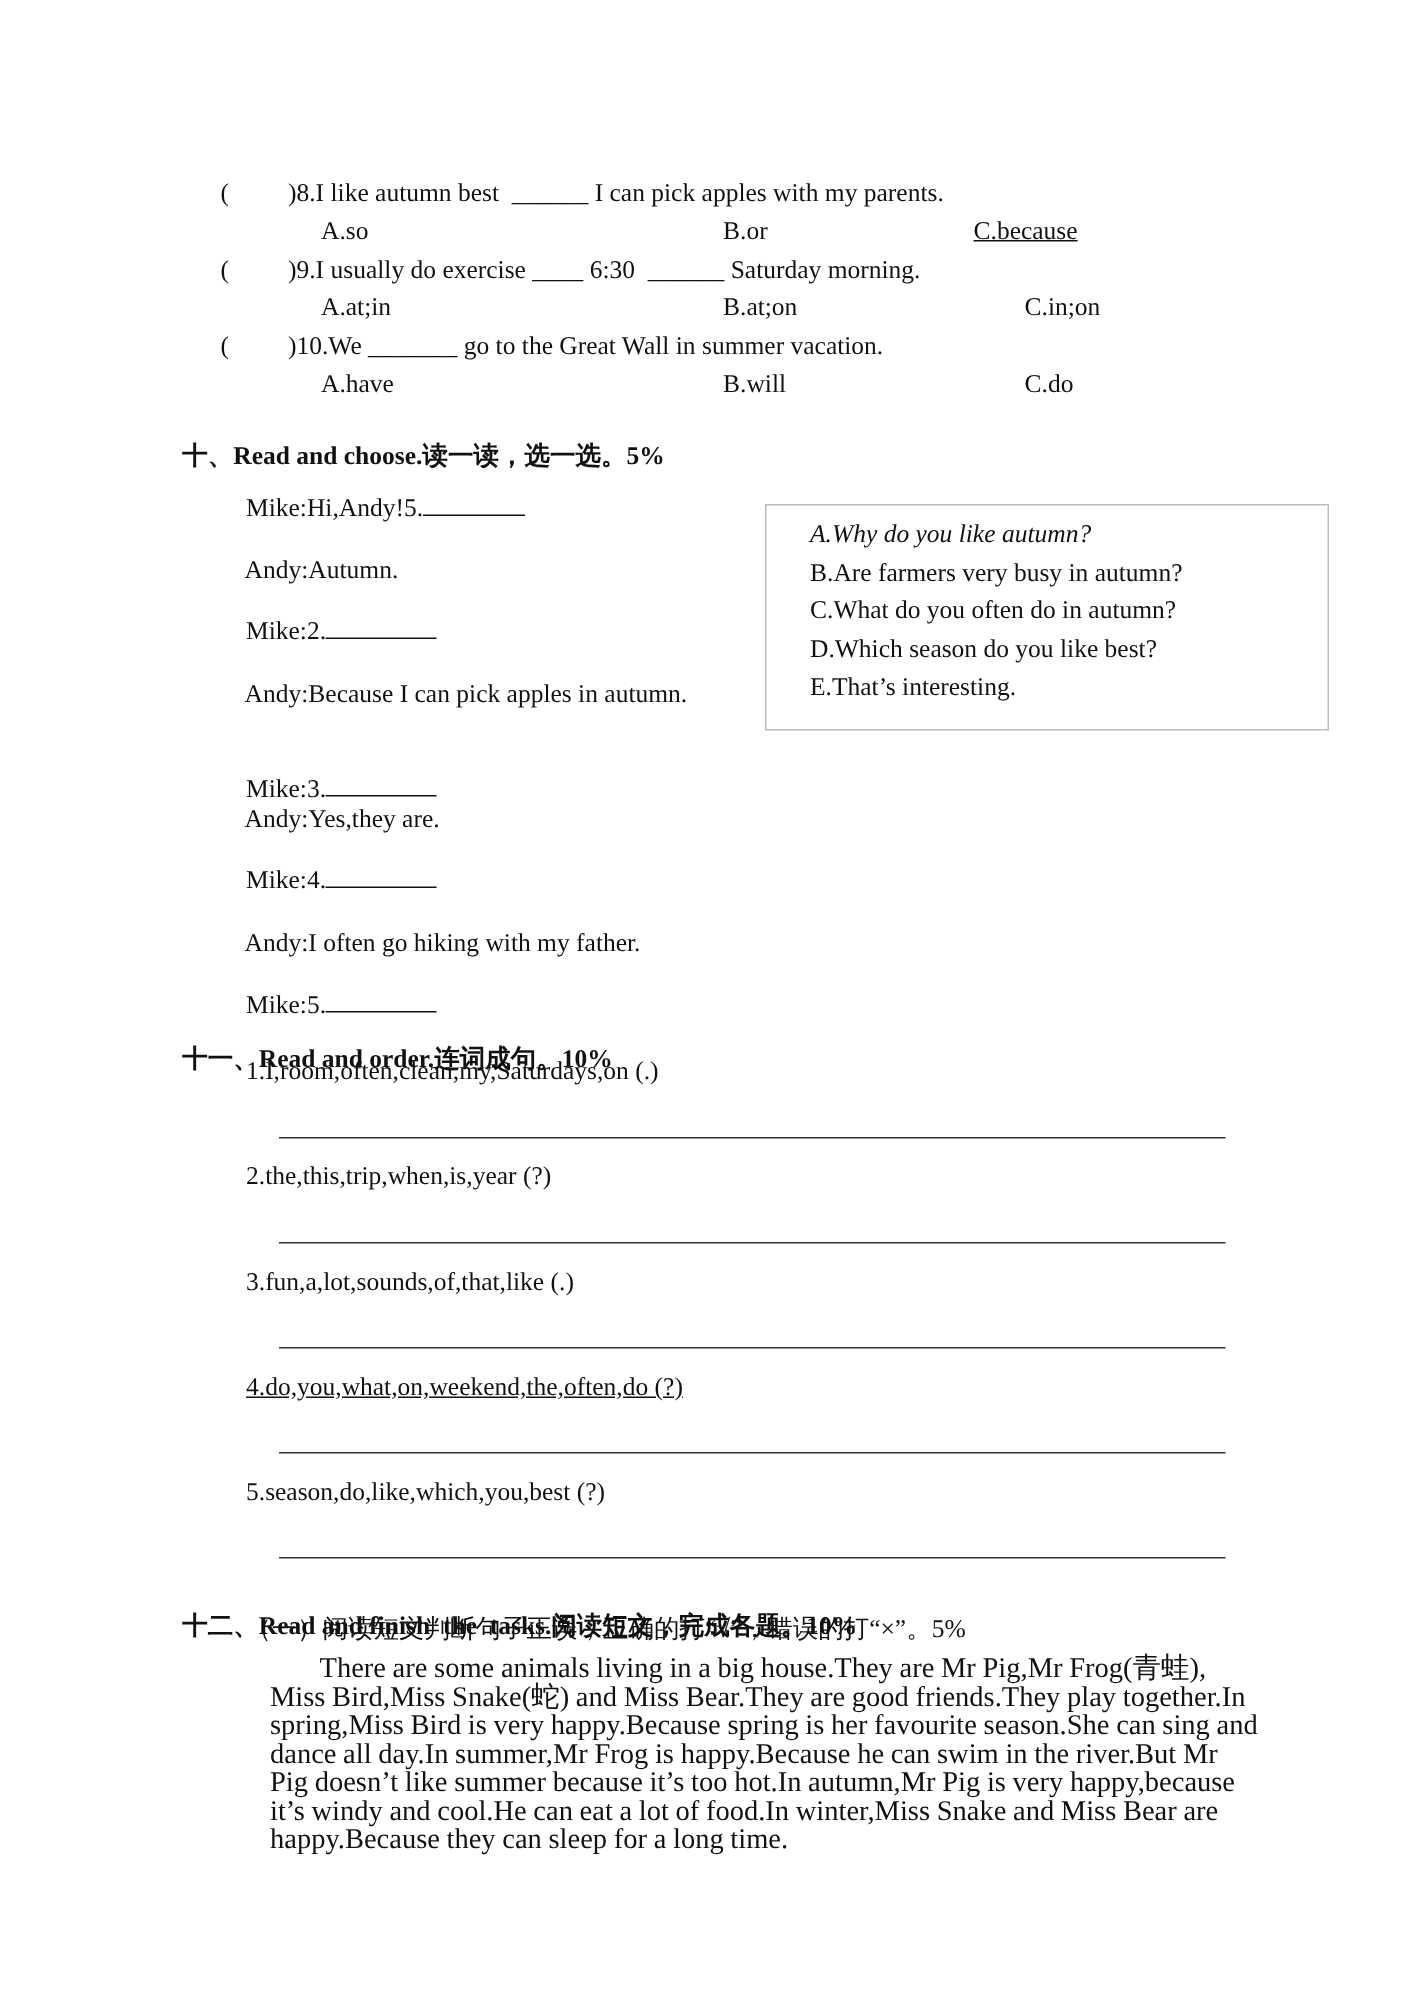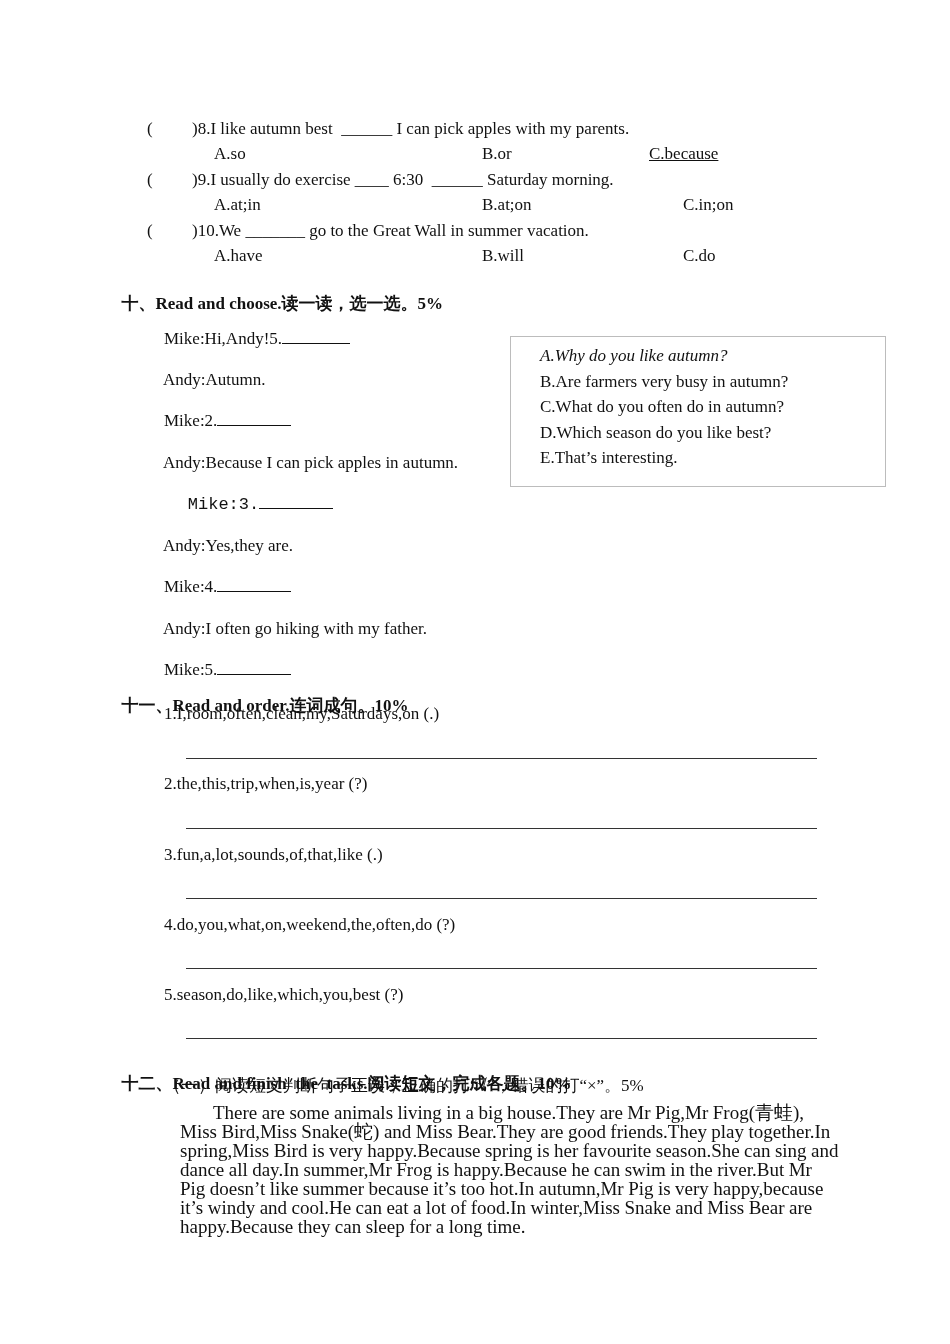--- a/index.html
+++ b/index.html
@@ -63,21 +63,21 @@
   </div>
   <div class="abs" style="left:147px; top:350px;">
     <span>Andy:Autumn.</span>
   </div>
   <div class="abs" style="left:147px; top:391px;">
     <span>Mike:2.</span><span class="blank" style="width:74px;"></span>
   </div>
   <div class="abs" style="left:147px; top:433px;">
     <span>Andy:Because I can pick apples in autumn.</span>
   </div>
-  <div class="abs" style="left:147px; top:474px;font-family:Liberation Mono, monospace;">
+  <div class="abs" style="left:147px; top:496px;">
     <span>Mike:3.</span><span class="blank" style="width:74px;"></span>
   </div>
   <div class="abs" style="left:147px; top:516px;">
     <span>Andy:Yes,they are.</span>
   </div>
   <div class="abs" style="left:147px; top:557px;">
     <span>Mike:4.</span><span class="blank" style="width:74px;"></span>
   </div>
   <div class="abs" style="left:147px; top:599px;">
     <span>Andy:I often go hiking with my father.</span>
@@ -102,21 +102,21 @@
 <div>
   <span class="abs" style="left:164px; top:704px;">1.I,room,often,clean,my,Saturdays,on (.)</span>
   <div class="answer-line" style="top:758px;"></div>
 
   <span class="abs" style="left:164px; top:774px;">2.the,this,trip,when,is,year (?)</span>
   <div class="answer-line" style="top:828px;"></div>
 
   <span class="abs" style="left:164px; top:845px;">3.fun,a,lot,sounds,of,that,like (.)</span>
   <div class="answer-line" style="top:898px;"></div>
 
-  <span class="abs" style="left:164px; top:915px;">4.do,you,what,on,weekend,the,often,do (?)</span>
+  <span class="abs" style="left:164px; top:915px;text-decoration:underline;">4.do,you,what,on,weekend,the,often,do (?)</span>
   <div class="answer-line" style="top:968px;"></div>
 
   <span class="abs" style="left:164px; top:985px;">5.season,do,like,which,you,best (?)</span>
   <div class="answer-line" style="top:1038px;"></div>
 </div>
 
 <div class="abs heading" style="left:113px; top:1054px;text-align:center;">
   <span>十二、</span><span>Read and finish  the  tasks.</span><span>阅读短文，完成各题。10%</span>
 </div>
 

